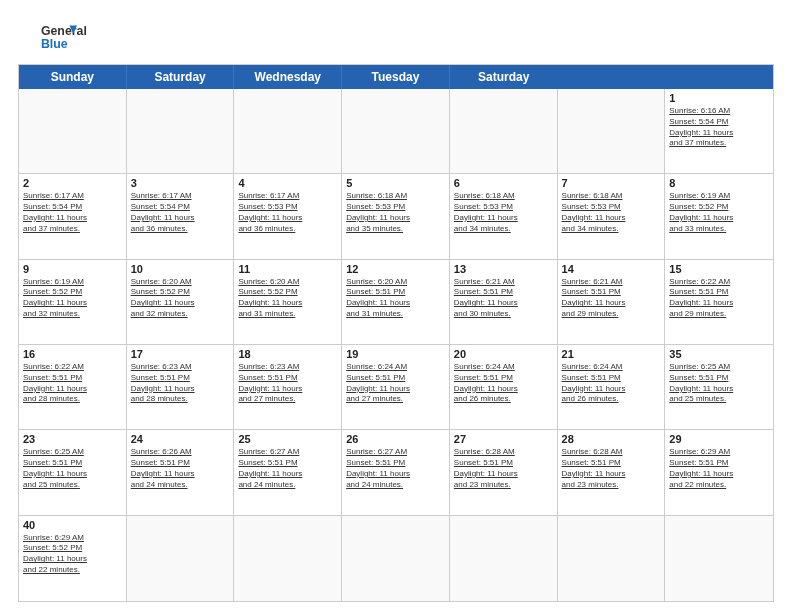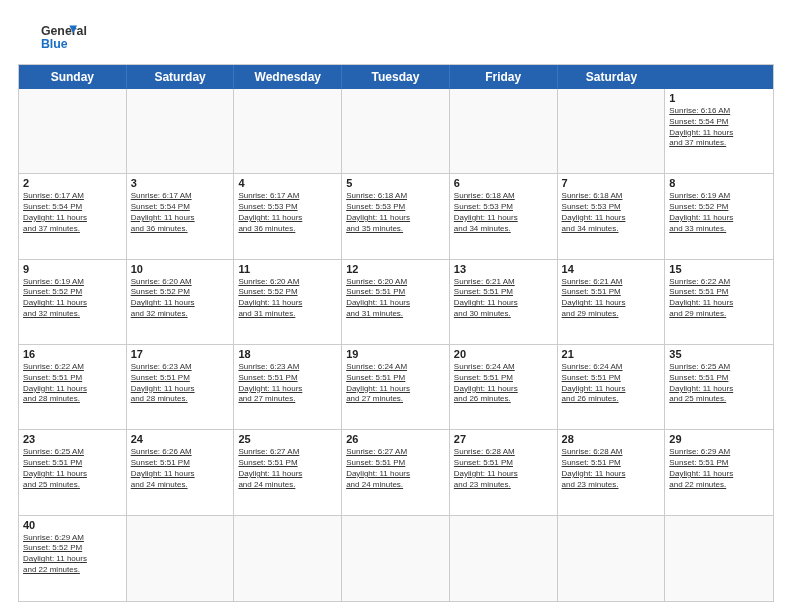--- a/index.html
+++ b/index.html
@@ -113,21 +113,20 @@
       <div class="subtitle"></div>
     </div>
   </div>
 
   <div class="calendar">
     <div class="day-headers">
     <div class="day-header">Sunday</div>
         <div class="day-header">Saturday</div>
         <div class="day-header">Wednesday</div>
         <div class="day-header">Tuesday</div>
-        <div class="day-header">Friday</div>
         <div class="day-header">Saturday</div>
       </div>
     <div class="calendar-grid">
     <div class="cell empty"></div>
         <div class="cell empty"></div>
         <div class="cell empty"></div>
         <div class="cell empty"></div>
         <div class="cell empty"></div>
         <div class="cell empty"></div>
         <div class="cell">

